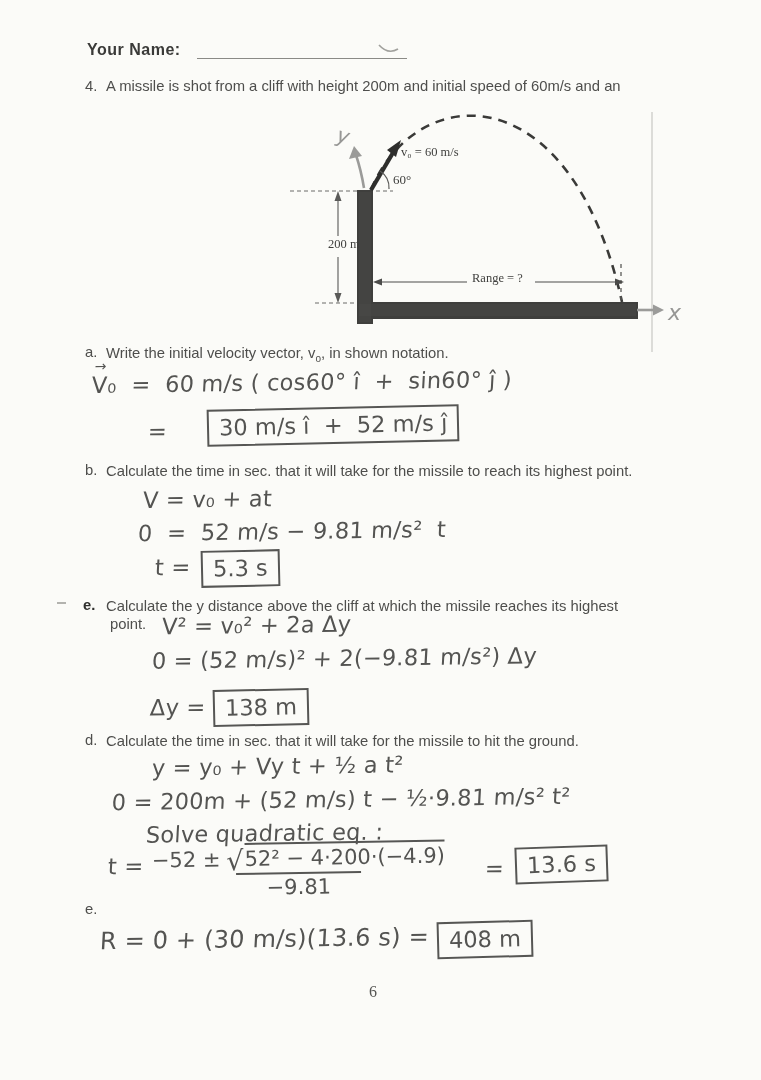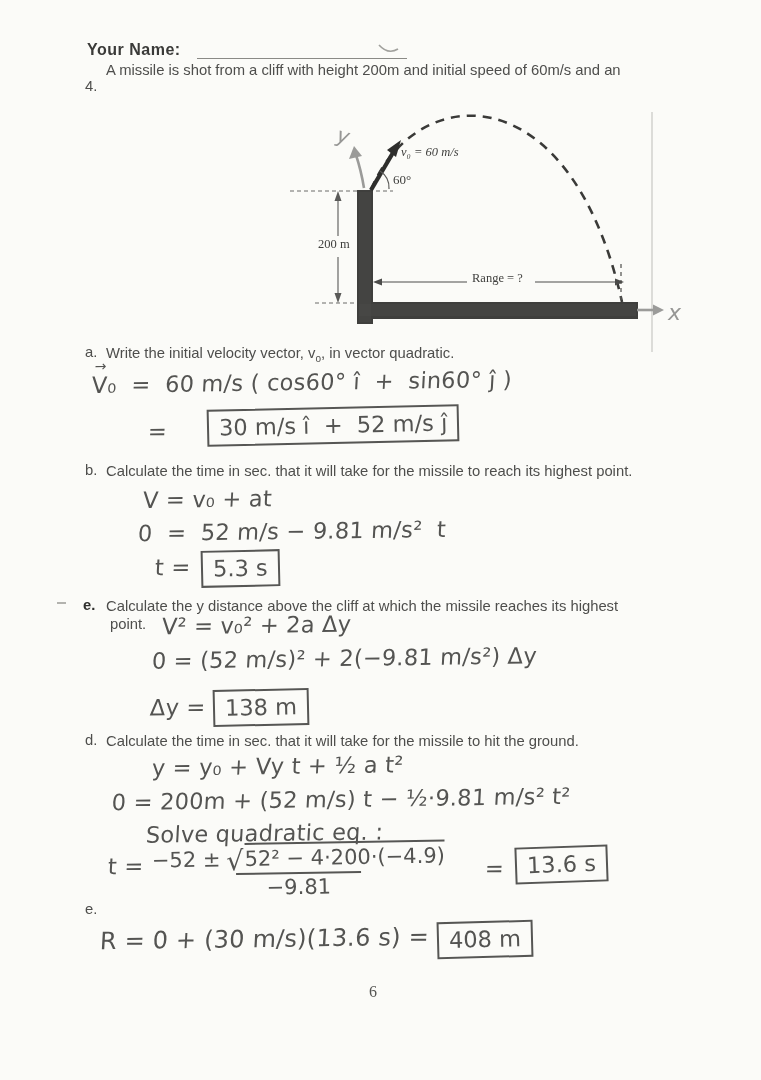--- a/index.html
+++ b/index.html
@@ -43,21 +43,21 @@
 
 <div class="page">
 
   <div class="namelabel" style="left:87px;top:41px">Your Name:</div>
   <div class="nameline" style="left:197px;top:58px;width:210px"></div>
   <svg style="position:absolute;left:376px;top:42px" width="26" height="16" viewBox="0 0 26 16">
     <path d="M3,3 Q12,13 22,7" stroke="#a0a09c" stroke-width="1.6" fill="none"></path>
   </svg>
 
   <div class="printed" style="left:85px;top:77px">4.</div>
-  <div class="printed" style="left:106px;top:61px">A missile is shot from a cliff with height 200m and initial speed of 60m/s and an</div>
+  <div class="printed" style="left:106px;top:77px">A missile is shot from a cliff with height 200m and initial speed of 60m/s and an</div>
 
   <div class="diagram">
     <svg width="404" height="240" viewBox="0 0 404 240">
 
       <line x1="372" y1="0" x2="372" y2="240" stroke="#c8c8c4" stroke-width="1.2"></line>
 
       <rect x="77" y="78" width="16" height="134" fill="#3f3f3d"></rect>
       <rect x="77" y="190" width="281" height="17" fill="#3f3f3d"></rect>
       <rect x="79" y="80" width="12" height="130" fill="#4a4a48" opacity="0.5"></rect>
       <rect x="79" y="192" width="277" height="12" fill="#4a4a48" opacity="0.5"></rect>
@@ -80,30 +80,30 @@
       <path d="M100,170 H187 M255,170 H337" stroke="#4c4c4a" stroke-width="1.2"></path>
       <polygon points="93,170 102,166.5 102,173.5" fill="#4c4c4a"></polygon>
       <polygon points="344,170 335,166.5 335,173.5" fill="#4c4c4a"></polygon>
 
       <path d="M84,76 C82,64 79,52 76,43" stroke="#9b9b99" stroke-width="2.6" fill="none"></path>
       <polygon points="74,34 69,47 82,44" fill="#9b9b99"></polygon>
 
       <line x1="357" y1="198" x2="376" y2="198" stroke="#9b9b99" stroke-width="2.6"></line>
       <polygon points="384,198 373,192.5 373,203.5" fill="#9b9b99"></polygon>
     </svg>
-    <div class="dlabel" style="left:121px;top:33px;font-style:italic">v₀ = 60 m/s</div>
+    <div class="dlabel" style="left:121px;top:33px;">v₀ = 60 m/s</div>
     <div class="dlabel" style="left:113px;top:60px;font-size:13px">60°</div>
-    <div class="dlabel" style="left:38px;top:125px">200 m</div>
+    <div class="dlabel" style="left:48px;top:125px">200 m</div>
     <div class="dlabel" style="left:192px;top:159px">Range = ?</div>
     <div class="pencil" style="left:57px;top:12px;font-size:21px;transform:rotate(14deg)">y</div>
     <div class="pencil" style="left:388px;top:188px;font-size:22px">x</div>
   </div>
 
   <div class="plabel" style="left:85px;top:344px">a.</div>
-  <div class="printed" style="left:106px;top:344px"><span>Write the initial velocity vector, v</span><sub>o</sub><span>, in vector quadratic.</span></div>
+  <div class="printed" style="left:106px;top:344px"><span>Write the initial velocity vector, v</span><sub>o</sub><span>, in shown notation.</span></div>
   <div class="hw" style="left:92px;top:369px"><span class="vec"><span class="vec-arrow">→</span><span>V₀</span></span><span>  =  60 m/s ( cos60° î  +  sin60° ĵ )</span></div>
   <div class="hw" style="left:148px;top:418px">=</div>
   <div class="ansbox" style="left:207px;top:407px">30 m/s î  +  52 m/s ĵ</div>
 
   <div class="plabel" style="left:85px;top:462px">b.</div>
   <div class="printed" style="left:106px;top:462px">Calculate the time in sec. that it will take for the missile to reach its highest point.</div>
   <div class="hw" style="left:143px;top:486px">V = v₀ + at</div>
   <div class="hw" style="left:138px;top:518px">0  =  52 m/s − 9.81 m/s²  t</div>
   <div class="hw" style="left:155px;top:554px">t =</div>
   <div class="ansbox" style="left:201px;top:550px">5.3 s</div>

